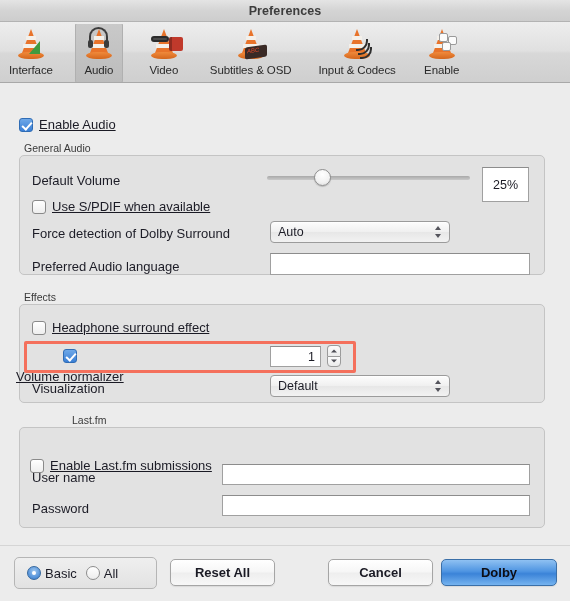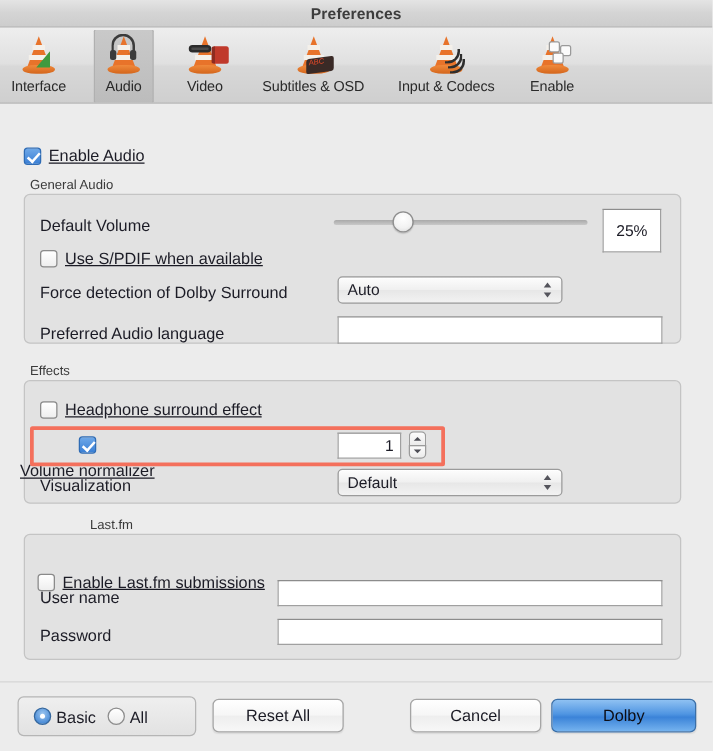--- a/index.html
+++ b/index.html
@@ -393,20 +393,21 @@
     height: 27px;
     border-radius: 5px;
     font-size: 13px;
     color: #1a1a24;
     display: flex;
     align-items: center;
     justify-content: center;
     background: linear-gradient(to bottom, #ffffff 0%, #f6f6f6 48%, #eeeeee 52%, #f7f7f7 100%);
     border: 1px solid #a5a5a5;
     box-shadow: 0 1px 1px rgba(0,0,0,0.08);
+    font-weight: bold;
   }
   .btn.primary {
     background: linear-gradient(to bottom, #8fc1f2 0%, #4f95e2 45%, #3b83d8 55%, #75b3ef 100%);
     border: 1px solid #3a6fa8;
     color: #0d0d14;
   }
 </style>
 </head>
 <body>
 

